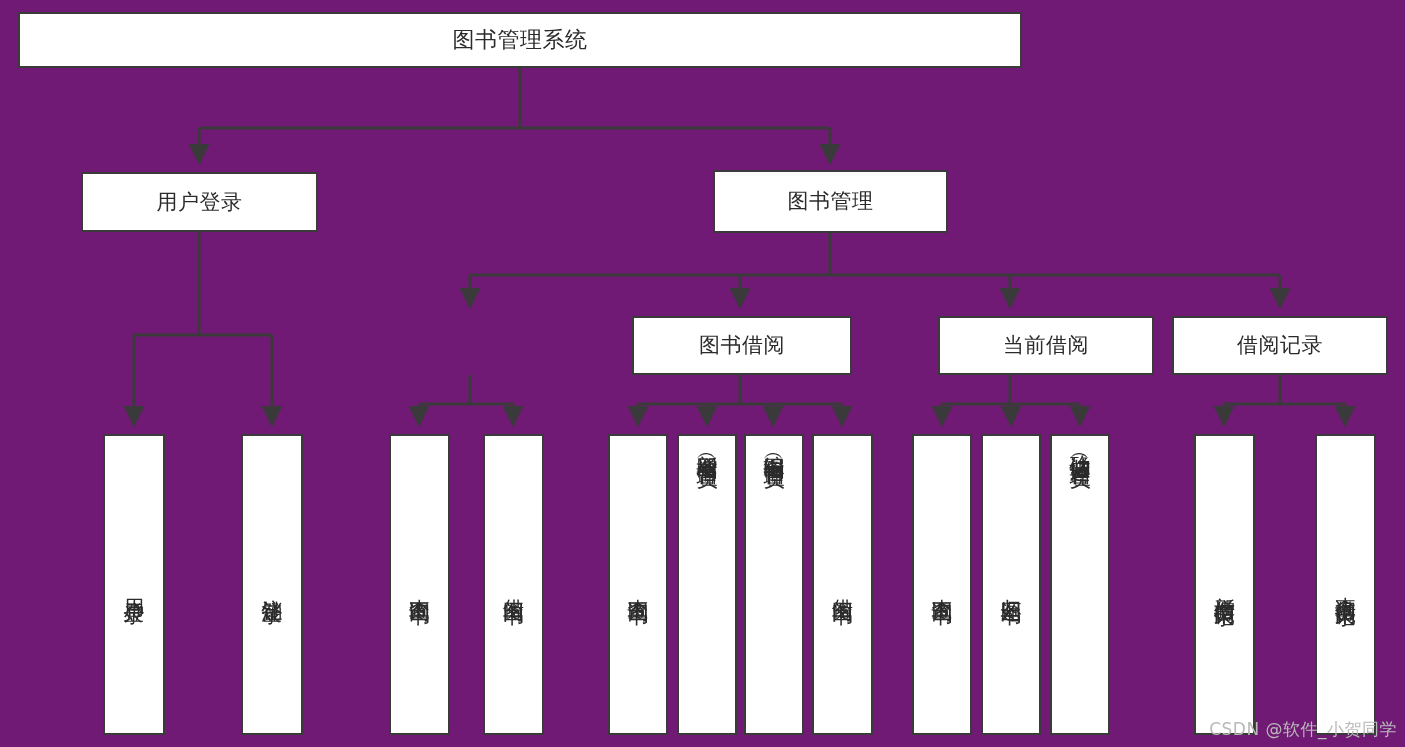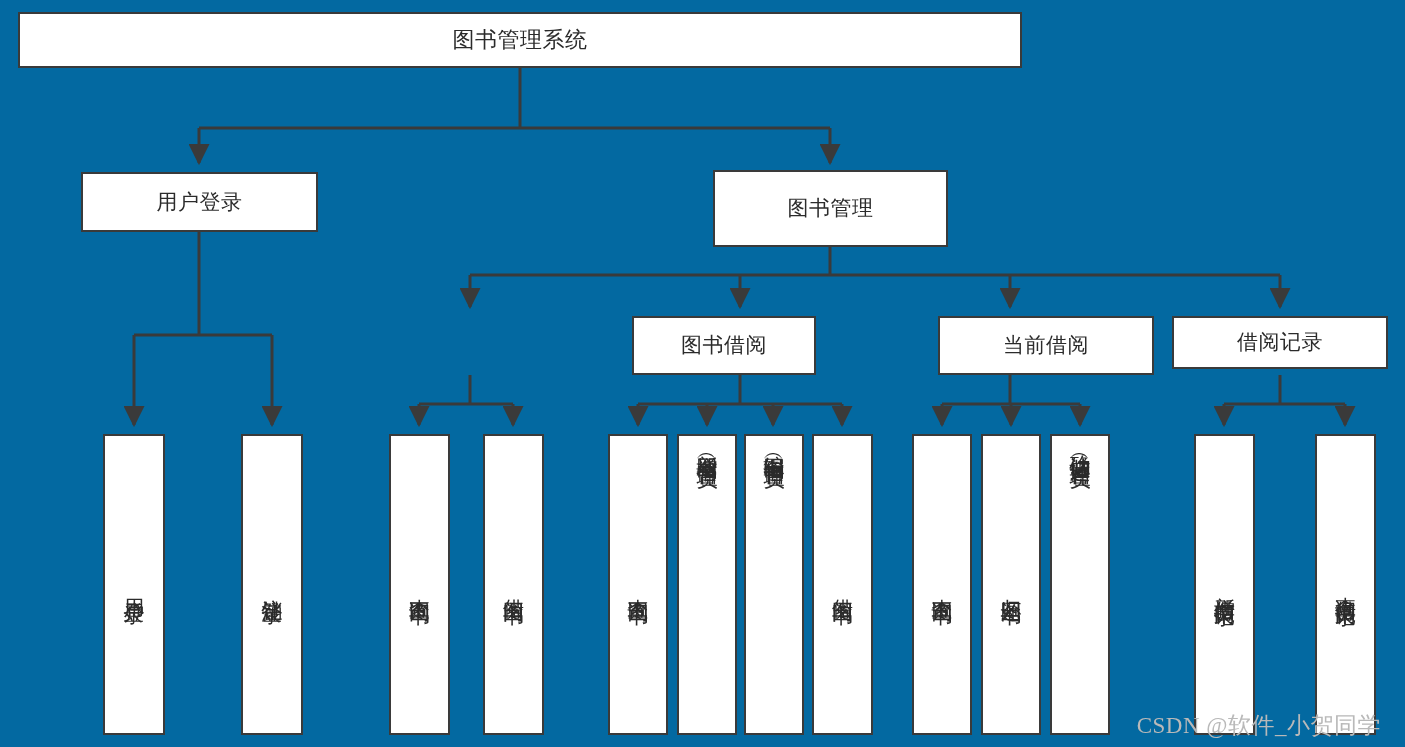--- a/index.html
+++ b/index.html
@@ -7,23 +7,22 @@
     padding: 0;
     background: #ffffff;
   }
   body {
     font-family: "DejaVu Sans", "Liberation Sans", sans-serif;
   }
   #canvas {
     position: relative;
     width: 1405px;
     height: 747px;
-    background: #0369a1;
+    background: #701a75;
     overflow: hidden;
-    font-family: Liberation Serif, serif;
   }
   svg#wires {
     position: absolute;
     left: 0;
     top: 0;
     width: 1405px;
     height: 747px;
     pointer-events: none;
   }
   .node {
@@ -61,23 +60,23 @@
     font-size: 21px;
     line-height: 1.05;
     letter-spacing: 2px;
     margin: 0 auto;
   }
   .node.vert.centerv {
     align-items: center;
   }
   #watermark {
     position: absolute;
-    right: 24px;
+    right: 8px;
     bottom: 6px;
-    font-size: 23px;
+    font-size: 17px;
     color: #b9b9b9;
     letter-spacing: 0.5px;
     white-space: nowrap;
   }
 </style>
 </head>
 <body>
 
 <div id="canvas">
 
@@ -132,34 +131,34 @@
   </svg>
 
   <div class="node horiz root" style="left:18px; top:12px; width:1004px; height:56px;">
     <span class="label">图书管理系统</span>
   </div>
 
   <div class="node horiz" style="left:81px; top:172px; width:237px; height:60px;">
     <span class="label">用户登录</span>
   </div>
 
-  <div class="node horiz" style="left:713px; top:170px; width:235px; height:77px;">
+  <div class="node horiz" style="left:713px; top:170px; width:235px; height:63px;">
     <span class="label">图书管理</span>
   </div>
 
 
-  <div class="node horiz" style="left:632px; top:316px; width:184px; height:59px;">
+  <div class="node horiz" style="left:632px; top:316px; width:220px; height:59px;">
     <span class="label">图书借阅</span>
   </div>
 
   <div class="node horiz" style="left:902px; top:316px; width:216px; height:59px;margin-left:36px;">
     <span class="label">当前借阅</span>
   </div>
 
-  <div class="node horiz" style="left:1172px; top:316px; width:216px; height:53px;">
+  <div class="node horiz" style="left:1172px; top:316px; width:216px; height:59px;">
     <span class="label">借阅记录</span>
   </div>
 
   <div class="node vert centerv" style="left:103px; top:434px; width:62px; height:301px;">
     <span class="label">用户登录</span>
   </div>
 
   <div class="node vert centerv" style="left:241px; top:434px; width:62px; height:301px;">
     <span class="label">注销登录</span>
   </div>

